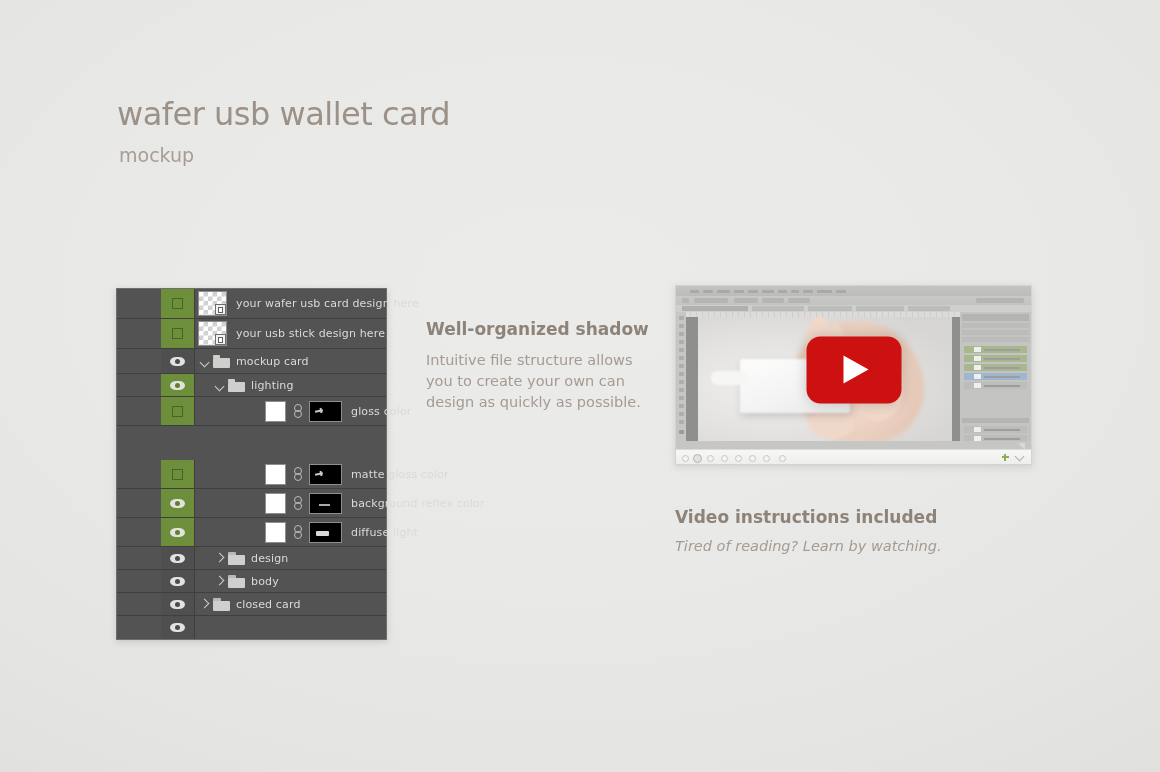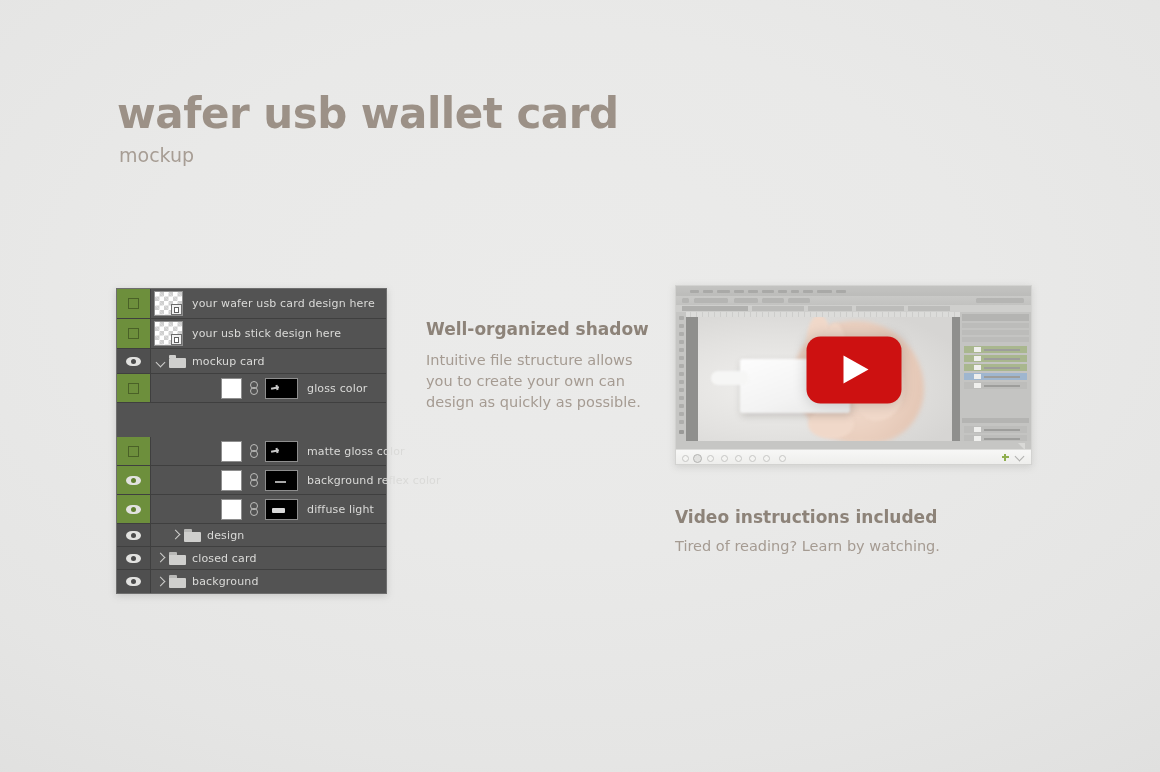--- a/index.html
+++ b/index.html
@@ -31,22 +31,22 @@
 
   
   #headline {
     position: absolute;
     left: 117px;
     top: 88px;
     width: 600px;
   }
   .title {
     font-family: "DejaVu Sans", sans-serif;
-    font-size: 42px;
-    font-weight: 700;
+    font-size: 32px;
+    font-weight: 400;
     letter-spacing: -0.5px;
     color: #9c9187;
     line-height: 52px;
     white-space: nowrap;
   }
   .subtitle {
     font-family: "DejaVu Sans", sans-serif;
     font-size: 19px;
     font-weight: 400;
     color: #a79d94;
@@ -67,20 +67,21 @@
     box-sizing: border-box;
     user-select: none;
   }
   .lrow {
     position: relative;
     display: flex;
     align-items: flex-start;
     border-bottom: 1px solid #3f3f3f;
     background: #535353;
     box-sizing: border-box;
+    padding-left: 44px;
   }
   .lrow:last-child { border-bottom: none; }
 
   .vis {
     width: 34px;
     min-width: 34px;
     align-self: stretch;
     display: flex;
     align-items: center;
     justify-content: center;
@@ -314,21 +315,21 @@
   .feat-body {
     font-family: "DejaVu Sans", sans-serif;
     font-size: 14.5px;
     font-weight: 400;
     color: #a59b92;
     line-height: 21px;
     margin-top: 10px;
   }
   #feature-layers { left: 426px; top: 318px; width: 225px; }
   #feature-video  { left: 675px; top: 506px; width: 340px; }
-  #feature-video .feat-body { margin-top: 8px; }
+  #feature-video .feat-body { margin-top: 8px; font-style: italic; }
 
   
   #video-player {
     position: absolute;
     left: 675px;
     top: 285px;
     width: 357px;
     height: 180px;
     background: #f2f2f0;
     border: 1px solid #d3d3d1;
@@ -576,20 +577,33 @@
         </div>
         <div class="body-cell ind-0">
           <div class="arrow down"></div>
           <div class="folder open">
             <div class="tab"></div>
             <div class="bodyf"></div>
           </div>
           <span class="lname">mockup card</span>
         </div>
       </div>
+      <div class="lrow" style="height: 23px;">
+        <div class="vis green">
+          <div class="eye"></div>
+        </div>
+        <div class="body-cell ind-1">
+          <div class="arrow down"></div>
+          <div class="folder open">
+            <div class="tab"></div>
+            <div class="bodyf"></div>
+          </div>
+          <span class="lname">lighting</span>
+        </div>
+      </div>
       <div class="lrow" style="height: 29px;">
         <div class="vis green">
           <div class="checkbox-empty"></div>
         </div>
         <div class="body-cell ind-3">
           <div class="thumb-white"></div>
           <div class="link-icon"></div>
           <div class="thumb-mask mask-gloss">
             <i class="mk mk1"></i>
             <i class="mk mk2"></i>
@@ -647,40 +661,45 @@
             <div class="tab"></div>
             <div class="bodyf"></div>
           </div>
           <span class="lname">design</span>
         </div>
       </div>
       <div class="lrow" style="height: 23px;">
         <div class="vis gray">
           <div class="eye"></div>
         </div>
+        <div class="body-cell ind-1">
+          <div class="arrow right"></div>
+          <div class="folder">
+            <div class="tab"></div>
+            <div class="bodyf"></div>
+          </div>
+          <span class="lname">body</span>
+        </div>
+      </div>
+      <div class="lrow" style="height: 23px;">
+        <div class="vis gray">
+          <div class="eye"></div>
+        </div>
         <div class="body-cell ind-0">
           <div class="arrow right"></div>
           <div class="folder">
             <div class="tab"></div>
             <div class="bodyf"></div>
           </div>
           <span class="lname">closed card</span>
         </div>
       </div>
       <div class="lrow" style="height: 23px;">
         <div class="vis gray">
           <div class="eye"></div>
-        </div>
-        <div class="body-cell ind-0">
-          <div class="arrow right"></div>
-          <div class="folder">
-            <div class="tab"></div>
-            <div class="bodyf"></div>
-          </div>
-          <span class="lname">background</span>
         </div>
       </div>
     </div>
 
   <div class="feature" id="feature-layers">
     <div class="feat-title">Well-organized shadow</div>
     <div class="feat-body">Intuitive file structure allows you to create your own can design as quickly as possible.</div>
   </div>
 
   <div id="video-player">

